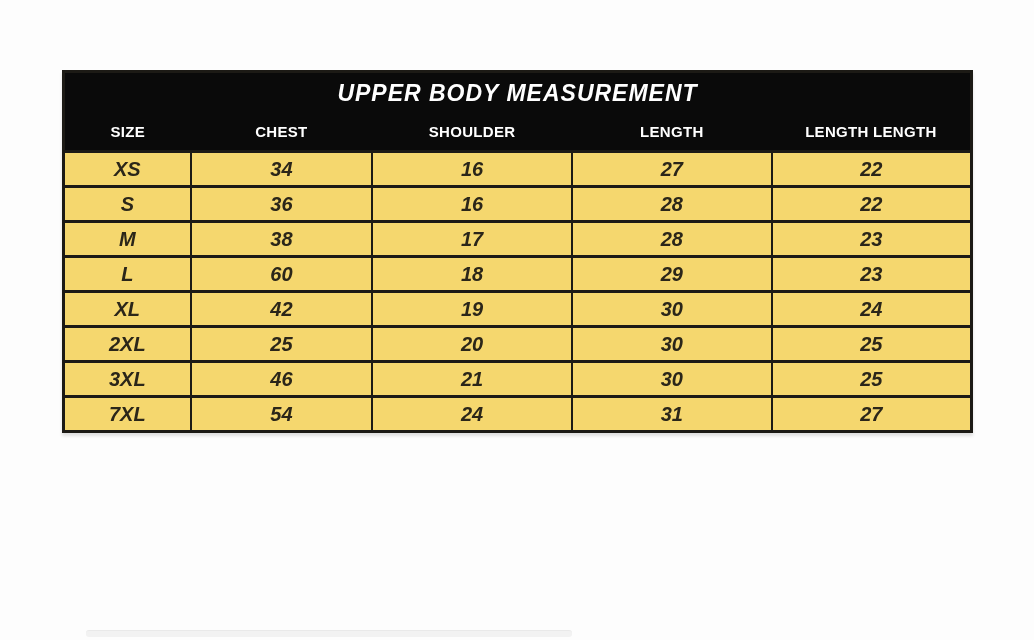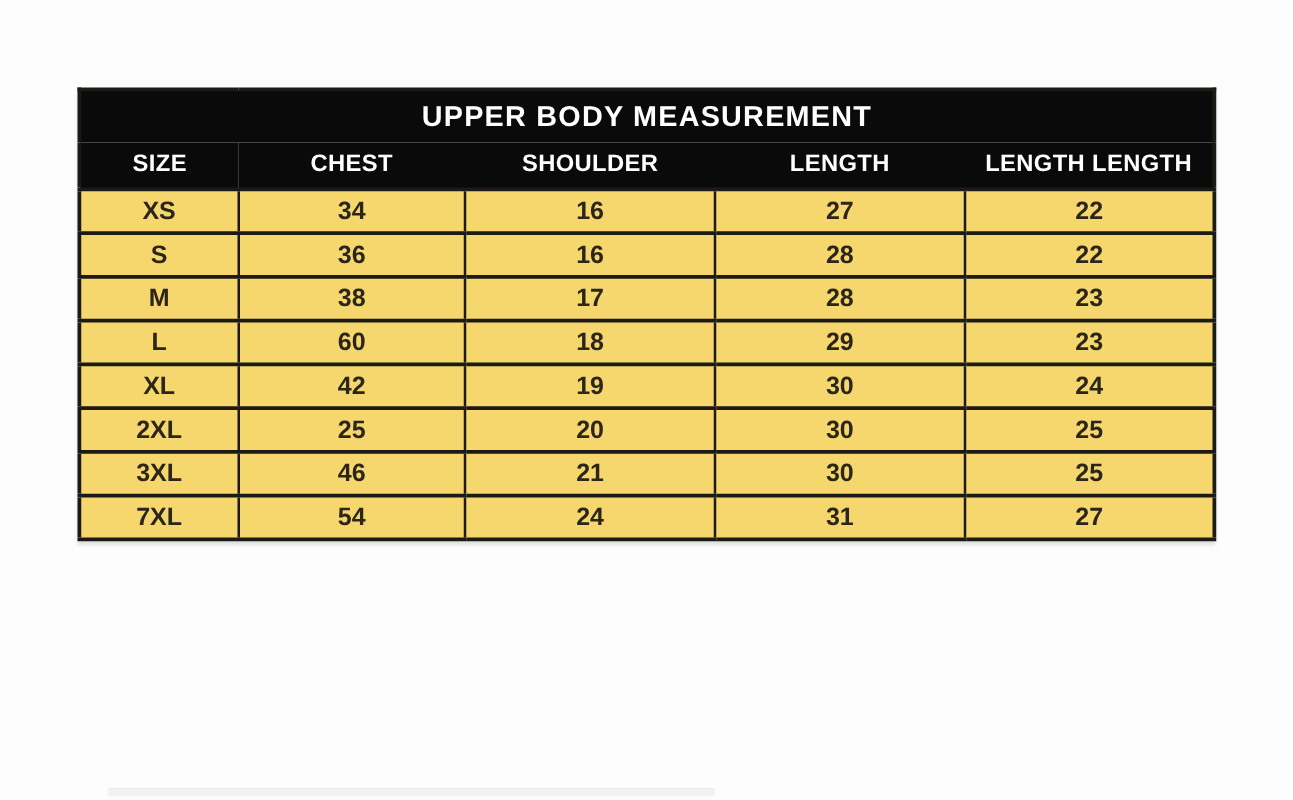--- a/index.html
+++ b/index.html
@@ -25,51 +25,53 @@
   }
   table.size-chart{
     width:100%;
     border-collapse:collapse;
     border:3px solid var(--cell-border);
     box-shadow:0 3px 3px rgba(0,0,0,0.12);
   }
   .title-cell{
     background:var(--header-bg);
     color:var(--header-text);
+    font-style:italic;
     font-weight:bold;
     font-size:23px;
     letter-spacing:1px;
     text-align:center;
     height:42px;
     vertical-align:middle;
     border:none;
   }
   .header-row th{
     background:var(--header-bg);
     color:var(--header-text);
     font-weight:bold;
-    font-size:19px;
+    font-size:15px;
     letter-spacing:0.3px;
     text-align:center;
     height:38px;
     vertical-align:middle;
     border:none;
     margin-top:12px;
   }
   tbody th, tbody td{
     background:var(--cell-bg);
     color:var(--cell-text);
     font-weight:bold;
     font-size:20px;
     text-align:center;
     vertical-align:middle;
     height:35px;
     border:2px solid var(--cell-border);
     border-top-width:3px;
     border-bottom-width:3px;
+    font-style:italic;
   }
   .fragment-bar{
     position:absolute;
     left:86px;
     top:630px;
     width:486px;
     height:7px;
     background:#f2f2f2;
     border-top:1px solid #e9e9e9;
     border-radius:3px;

